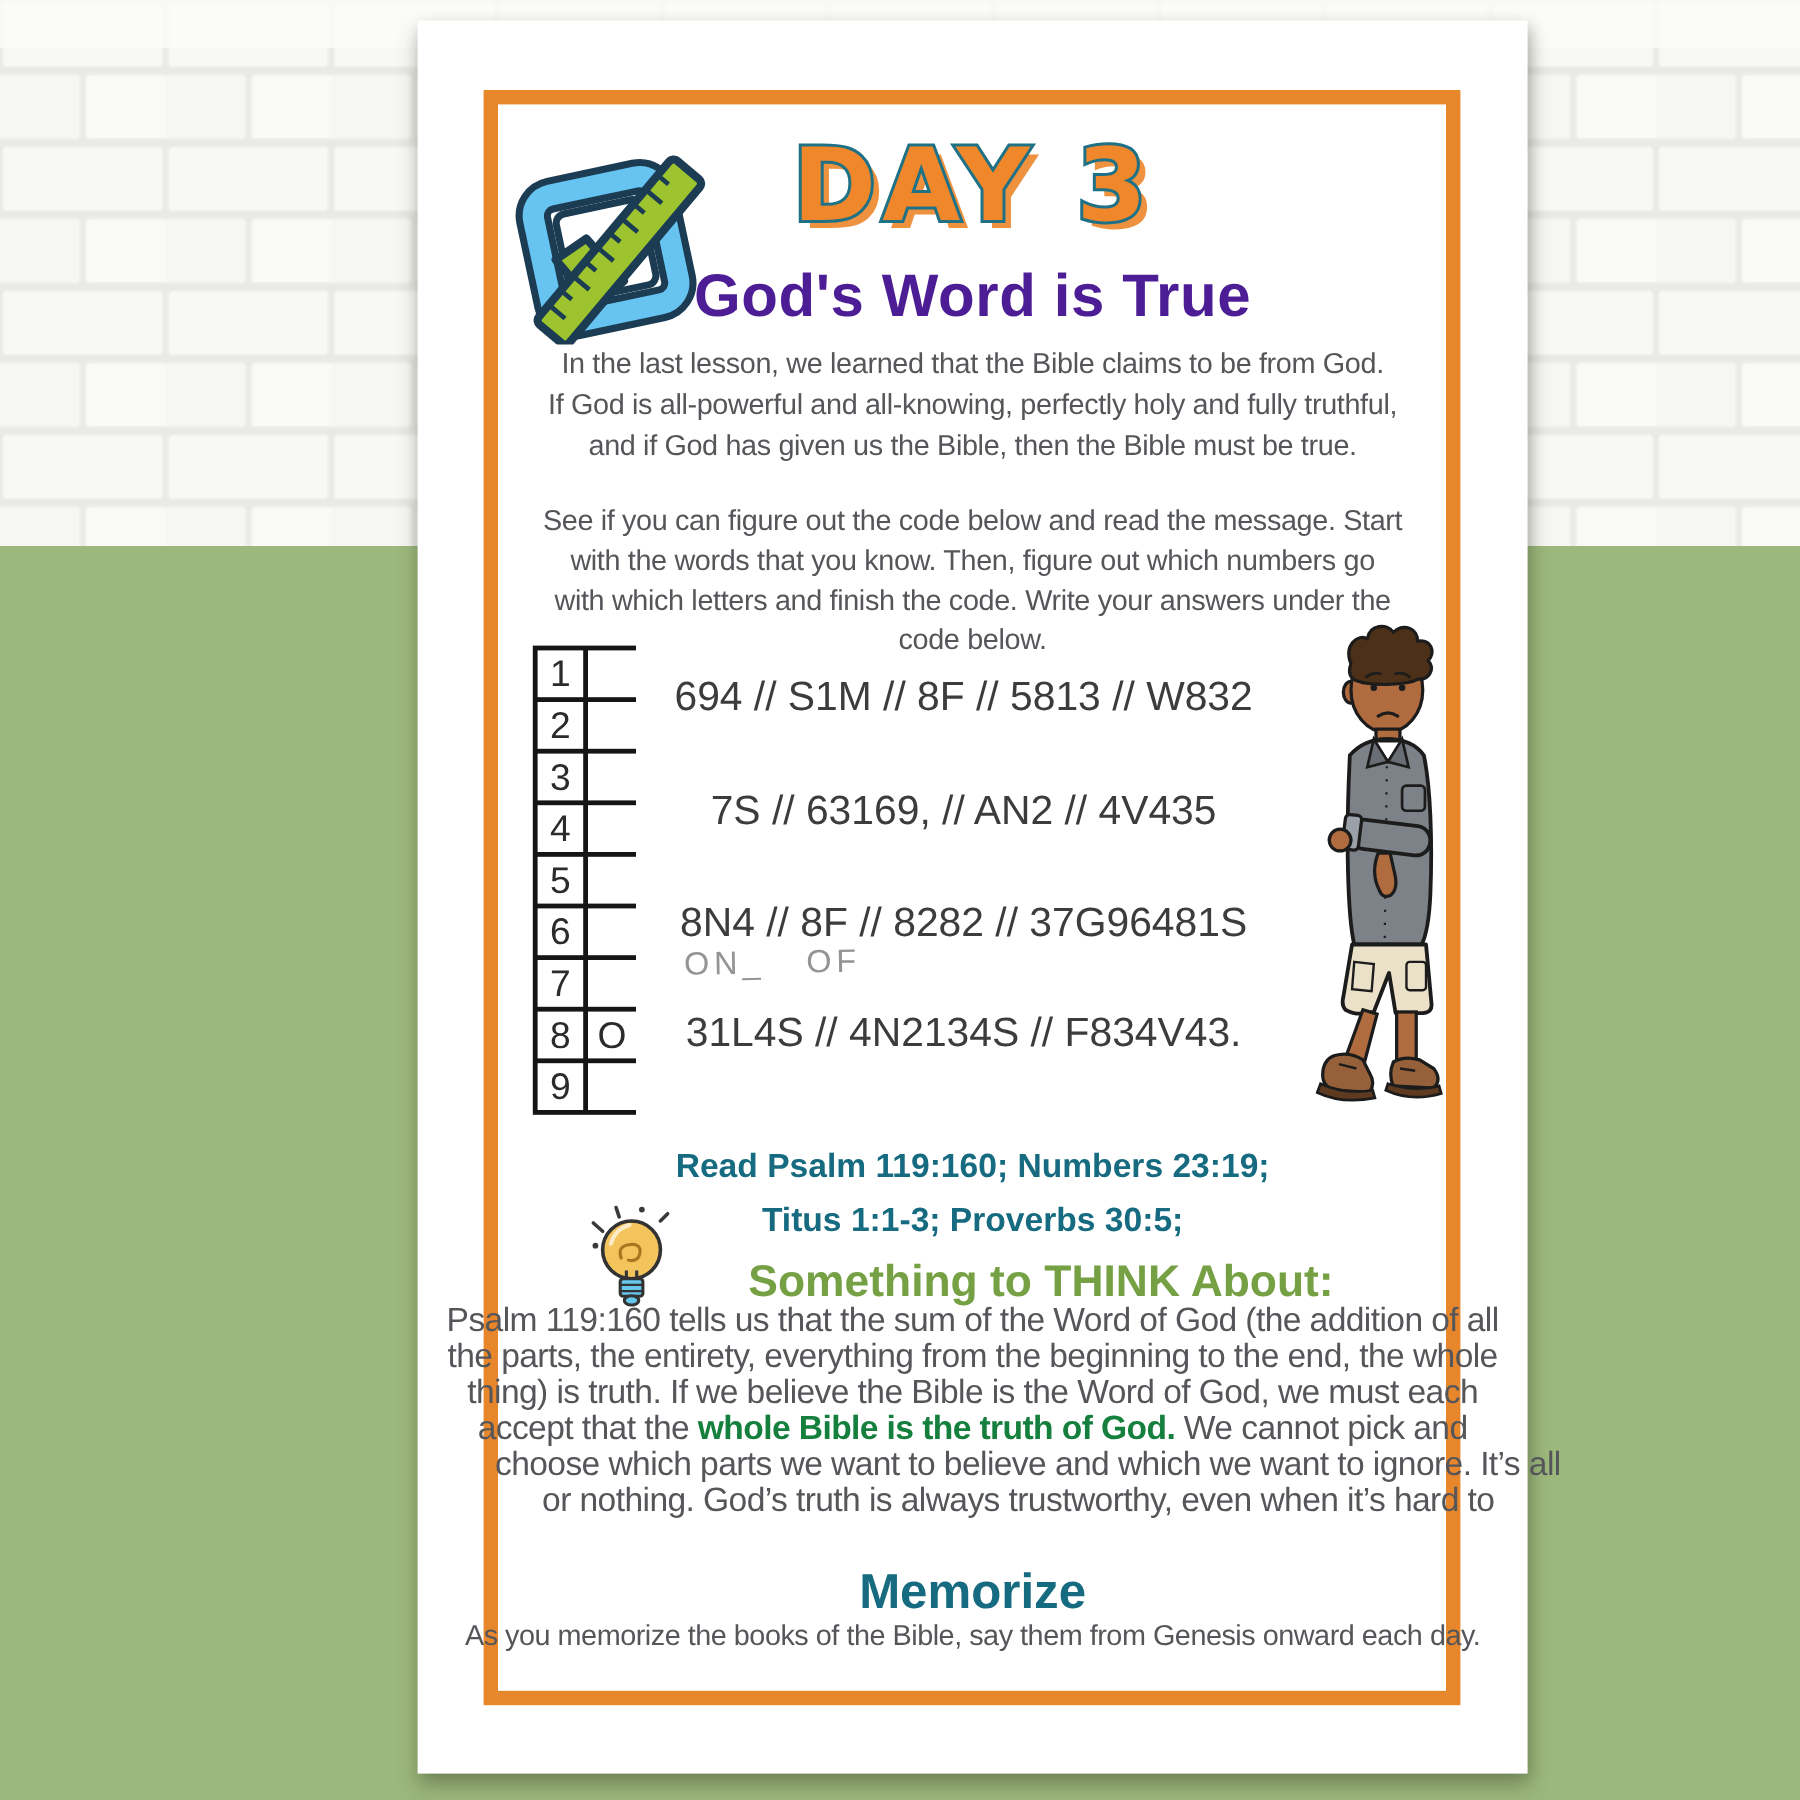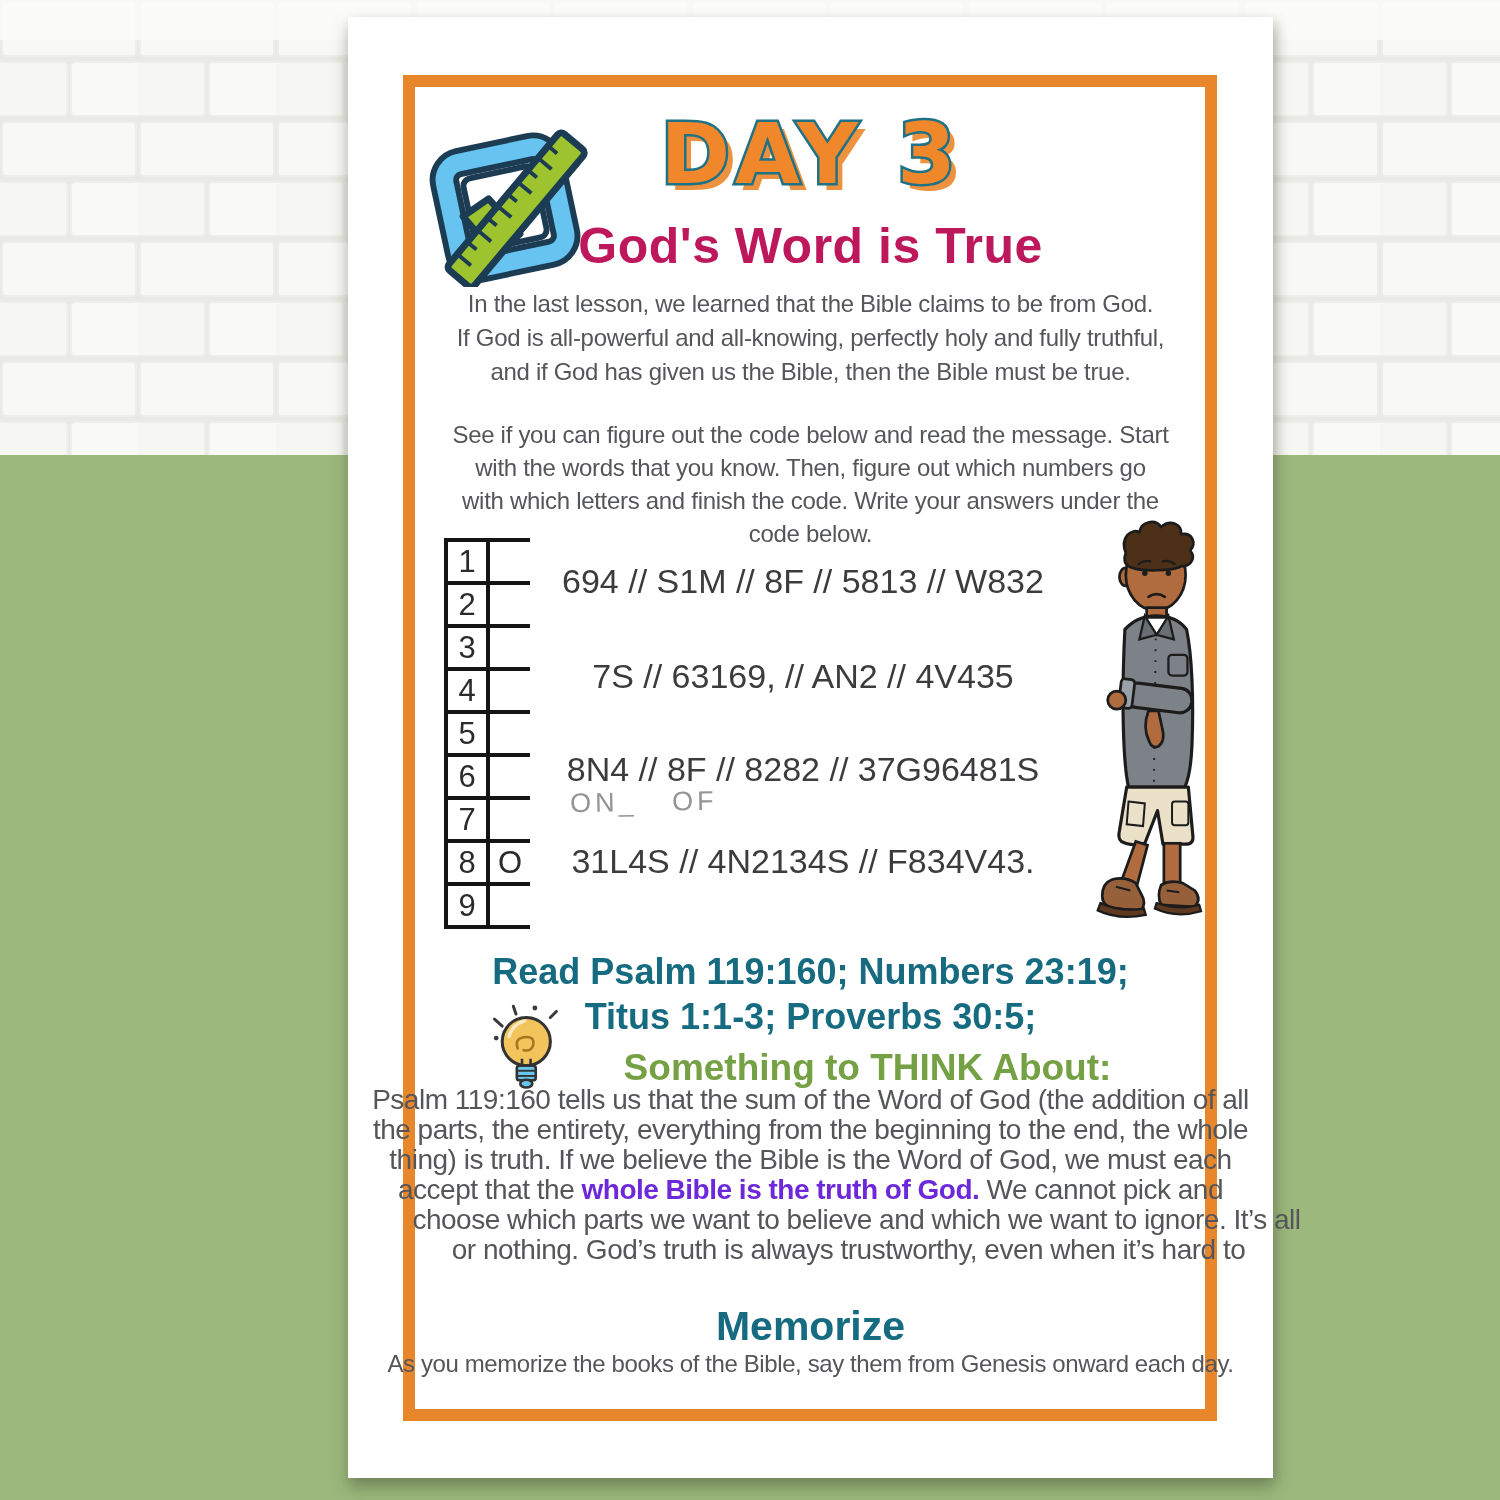--- a/index.html
+++ b/index.html
@@ -6,40 +6,40 @@
   .stage{position:relative;width:1500px;height:1500px;overflow:hidden;
          font-family:"Liberation Sans",sans-serif;background:#f2f2ef;}
   .bg-brick{position:absolute;left:0;top:0;width:1500px;height:455px;}
   .bg-green{position:absolute;left:0;top:455px;width:1500px;height:1045px;background:#9CB87C;}
   .sheet{position:absolute;left:318px;top:17px;width:925px;height:1461px;background:#ffffff;
          box-shadow:0 10px 16px rgba(60,70,45,.35), 4px 4px 10px rgba(60,70,45,.18);margin-left:30px;}
   .frame{position:absolute;left:55px;top:58px;right:56px;bottom:57px;border:12px solid #E8862B;}
   .abs{position:absolute;}
   .centered{left:0;width:100%;text-align:center;}
   .day-svg{position:absolute;left:0;top:78px;width:100%;height:120px;}
-  .page-title{top:200px;font-size:50px;font-weight:bold;color:#be185d;letter-spacing:.5px;}
+  .page-title{top:200px;font-size:50px;font-weight:bold;color:#4c1d95;letter-spacing:.5px;}
   .body-line{white-space:nowrap;color:#55565A;font-size:24px;letter-spacing:-.3px;}
   .intro{top:270px;line-height:34px;}
   .instructions{top:401px;line-height:33px;}
   .key-grid{left:96px;top:521px;display:grid;grid-template-columns:38px 40px;
             grid-auto-rows:39px;gap:4px;background:#151515;padding:4px;width:78px;}
   .key-cell{background:#fff;display:flex;align-items:center;justify-content:center;
             font-size:31px;color:#2b2b2b;}
   .code-line{left:190px;width:530px;text-align:center;font-size:34px;color:#3C3C3E;white-space:nowrap;}
   .cl-1{top:545px;} .cl-2{top:640px;} .cl-3{top:733px;} .cl-4{top:825px;}
   .handwritten{left:222px;top:770px;font-size:27px;color:#949494;letter-spacing:4px;
                white-space:pre;transform:rotate(-1deg);}
   .boy-svg{position:absolute;left:737px;top:500px;width:136px;height:426px;}
   .check-svg{position:absolute;left:70px;top:74px;width:196px;height:196px;}
   .bulb-svg{position:absolute;left:137px;top:986px;width:86px;height:96px;}
-  .read-heading{top:932px;font-size:36px;font-weight:bold;color:#166B80;line-height:45px;}
+  .read-heading{top:932px;font-size:28px;font-weight:bold;color:#166B80;line-height:45px;}
   .think-heading{top:1030px;font-size:37px;font-weight:bold;color:#75A144;transform:translateX(57px);}
   .think-par{line-height:30px;font-size:28px;letter-spacing:-.5px;}
   .tp{color:#55565A;white-space:nowrap;}
-  .tp b{color:#6d28d9;}
+  .tp b{color:#15803d;}
   .t1{top:1068px;} .t2{top:1098px;} .t3{top:1128px;} .t4{top:1158px;}
   .t5{top:1188px;padding-left:46px;} .t6{top:1218px;padding-left:38px;} .t7{top:1248px;}
   .memorize-heading{top:1286px;font-size:41px;font-weight:bold;color:#166B80;}
   .memorize-note{top:1333px;font-size:24px;letter-spacing:-.4px;}
   .memorize-books{top:1360px;font-size:30px;font-weight:bold;color:#E8862B;letter-spacing:.5px;}
 </style>
 </head>
 <body>
 
 <div class="stage">

